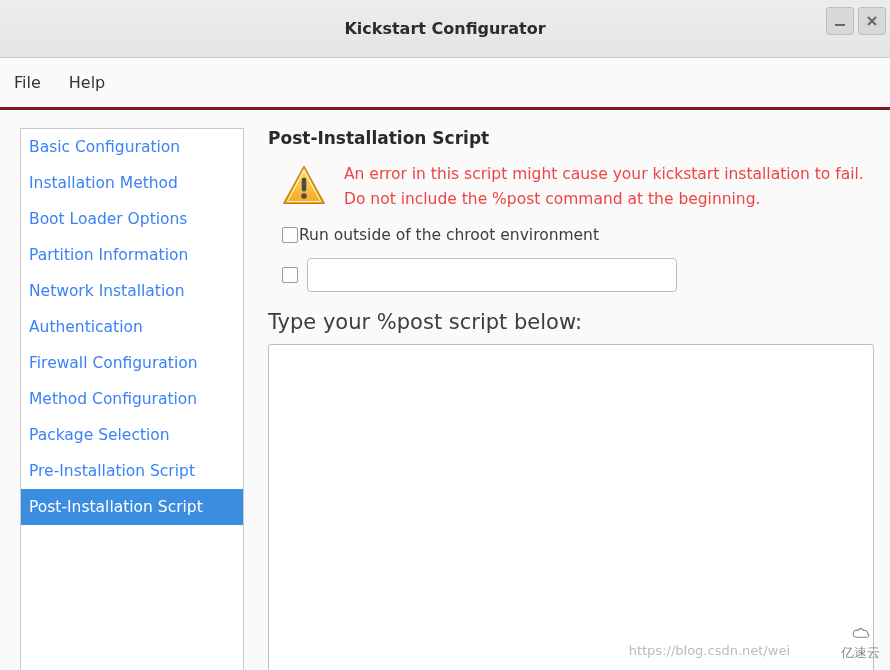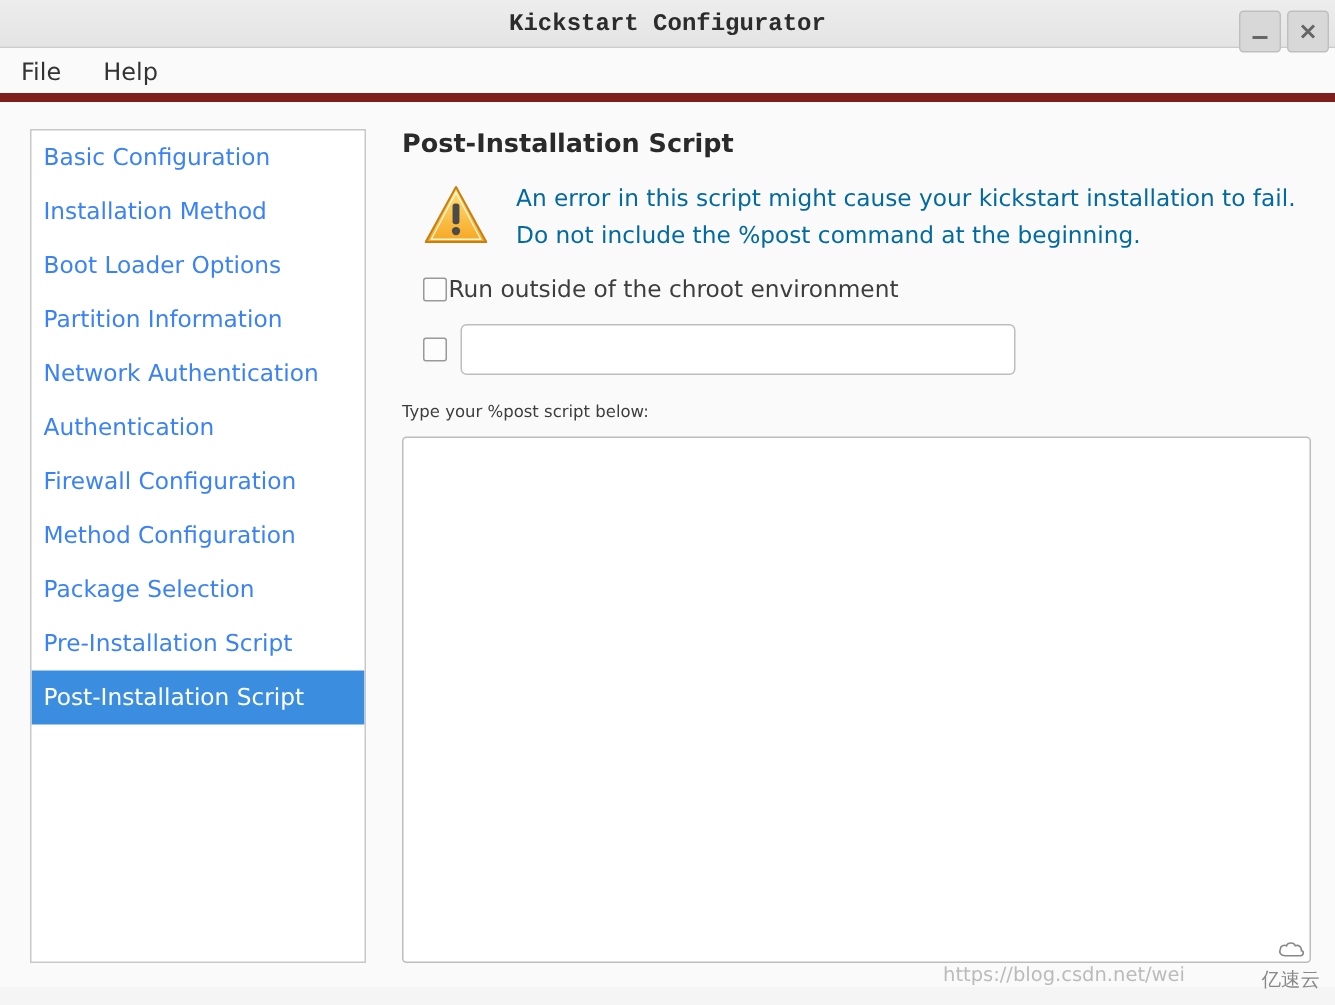--- a/index.html
+++ b/index.html
@@ -9,28 +9,27 @@
     }
     body {
       font-family: "DejaVu Sans", "Liberation Sans", sans-serif;
       font-size: 15px;
       background: #f5f5f5;
       width: 890px;
       height: 670px;
       overflow: hidden;
     }
     .titlebar {
-      height: 32px;
+      height: 58px;
       background: linear-gradient(to bottom, #ededed, #e4e4e4);
       border-bottom: 1px solid #ccc;
       display: flex;
       align-items: center;
       justify-content: center;
       position: relative;
-      font-family: Liberation Mono, monospace;
     }
     .titlebar-title {
       font-weight: bold;
       font-size: 16px;
       color: #2c2c2c;
     }
     .titlebar-buttons {
       position: absolute;
       right: 4px;
       top: 7px;
@@ -44,23 +43,23 @@
       border: 1px solid #bfbfbf;
       border-radius: 3px;
       display: flex;
       align-items: center;
       justify-content: center;
       font-size: 15px;
       color: #555;
       cursor: pointer;
     }
     .menubar {
-      height: 36px;
+      height: 52px;
       background: #fafafa;
-      border-bottom: 6px solid #7f1d1d;
+      border-bottom: 3px solid #7f1d1d;
       display: flex;
       align-items: center;
       padding: 0 8px;
       gap: 16px;
     }
     .menu-item {
       font-size: 16px;
       color: #333;
       cursor: pointer;
       padding: 4px 6px;
@@ -106,21 +105,21 @@
       align-items: center;
       gap: 18px;
       margin-bottom: 14px;
       padding-left: 14px;
     }
     .warning-icon {
       flex: 0 0 44px;
     }
     .warning-text {
       font-size: 15.5px;
-      color: #0369a1;
+      color: #ef4444;
       line-height: 1.6;
     }
     .check-row {
       display: flex;
       align-items: center;
       gap: 1px;
       margin-bottom: 14px;
       padding-left: 14px;
     }
     .checkbox {
@@ -141,21 +140,21 @@
       height: 34px;
       border: 1px solid #bdbdbd;
       border-radius: 4px;
       background: #fff;
       padding: 0 8px;
       font-size: 15px;
       margin-left: 8px;
       max-width: 370px;
     }
     .script-label {
-      font-size: 11px;
+      font-size: 21px;
       color: #3d3d3d;
       margin-top: 4px;
       margin-bottom: 10px;
     }
     .script-textarea {
       flex: 1;
       width: 100%;
       border: 1px solid #bdbdbd;
       border-radius: 3px;
       background: #fff;
@@ -210,21 +209,21 @@
   <span class="menu-item">Help</span>
 </div>
 
 <div class="content">
   <div class="sidebar">
 
   <div class="sidebar-item">Basic Configuration</div>
       <div class="sidebar-item">Installation Method</div>
       <div class="sidebar-item">Boot Loader Options</div>
       <div class="sidebar-item">Partition Information</div>
-      <div class="sidebar-item">Network Authentication</div>
+      <div class="sidebar-item">Network Installation</div>
       <div class="sidebar-item">Authentication</div>
       <div class="sidebar-item">Firewall Configuration</div>
       <div class="sidebar-item">Method Configuration</div>
       <div class="sidebar-item">Package Selection</div>
       <div class="sidebar-item">Pre-Installation Script</div>
       <div class="sidebar-item selected">Post-Installation Script</div>
     </div>
 
   <div class="main">
     <div class="section-title">Post-Installation Script</div>

